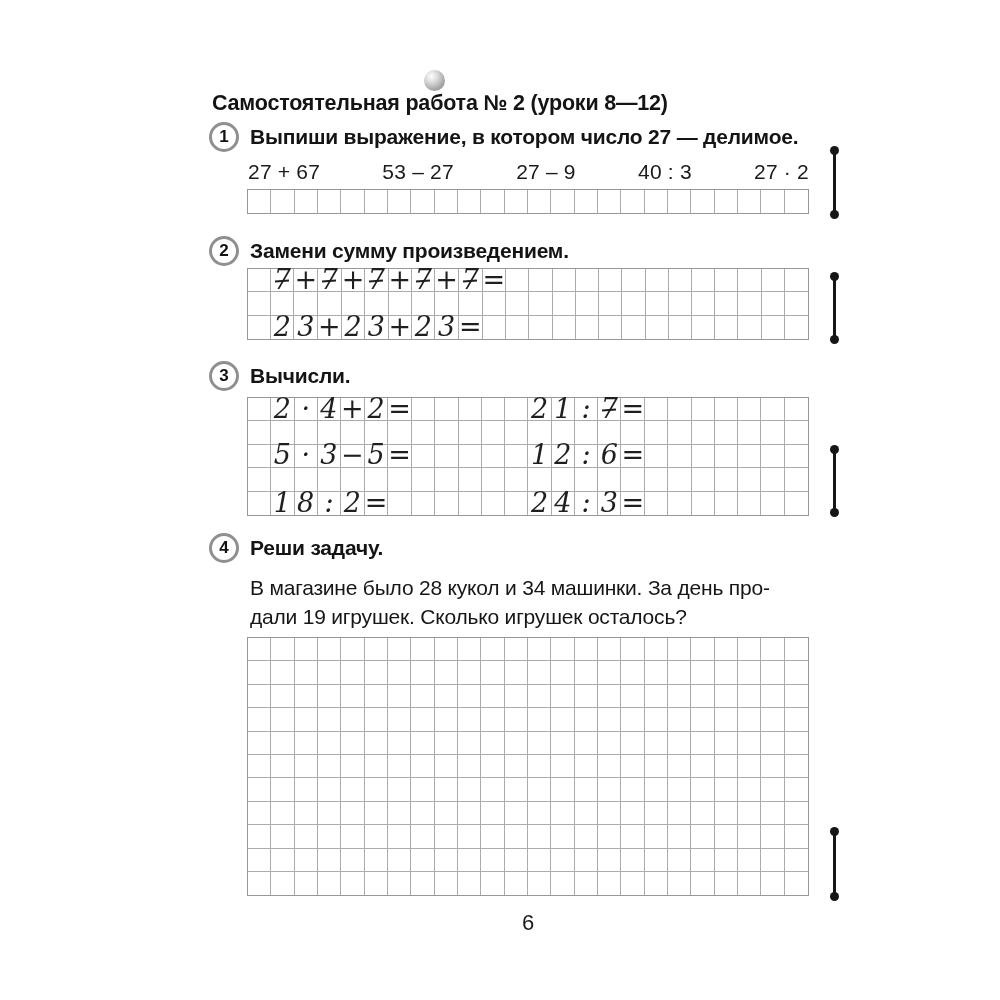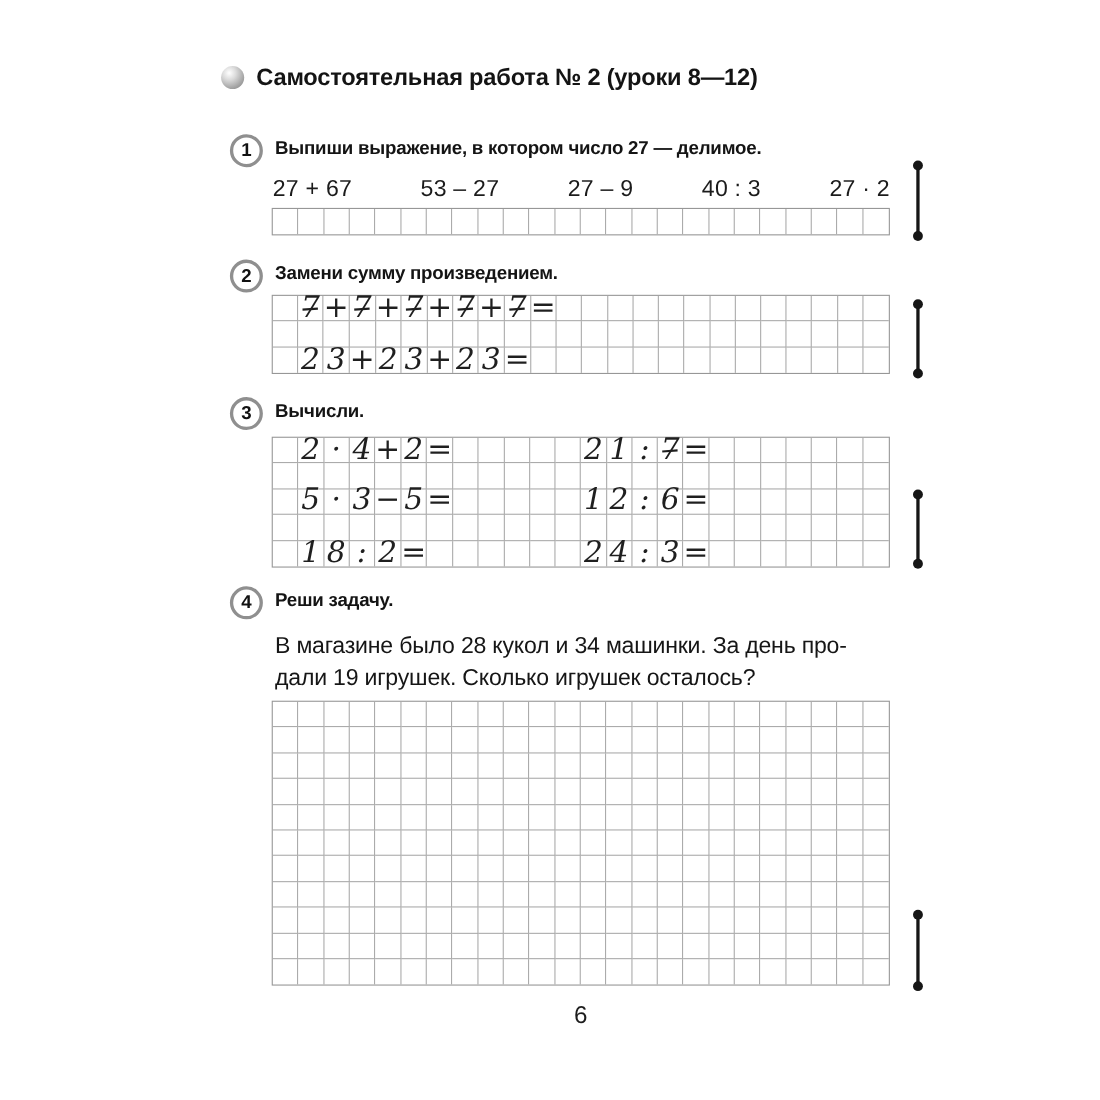--- a/index.html
+++ b/index.html
@@ -2,34 +2,34 @@
 <html><head>
 <meta charset="utf-8">
 <style>
   html,body { margin:0; padding:0; background:#ffffff; }
   .page {
     position:relative; width:1000px; height:1000px; background:#ffffff;
     font-family:"Liberation Sans", sans-serif; color:#141414; overflow:hidden;
   }
 
   
-  .header { position:absolute; left:201px; top:58px; display:flex; align-items:center; }
+  .header { position:absolute; left:201px; top:70px; display:flex; align-items:center;flex-direction:column; }
   .ball {
     width:21px; height:21px; border-radius:50%; flex:0 0 auto;
     background: radial-gradient(circle at 35% 30%, #ffffff 0%, #dcdcdc 30%, #a5a5a5 68%, #7c7c7c 100%);
   }
   .header-title { margin-left:11px; font-size:21.5px; font-weight:bold; letter-spacing:-0.2px; white-space:nowrap; }
 
   
   .task-num {
     position:absolute; left:209px; width:24px; height:24px; border-radius:50%;
     border:3px solid #8f8f8f; background:#fff; display:flex; align-items:center; justify-content:center;
     font-size:17px; font-weight:bold; color:#111;
   }
-  .task-title { position:absolute; left:250px; font-size:17px; font-weight:bold; letter-spacing:-0.2px; white-space:nowrap; }
+  .task-title { position:absolute; left:250px; font-size:21px; font-weight:bold; letter-spacing:-0.2px; white-space:nowrap; }
 
   
   .expr-row {
     position:absolute; left:248px; top:160px; width:561px;
     display:flex; justify-content:space-between;
     font-size:21px; color:#1b1b1b; letter-spacing:0.2px;
   }
 
   
   .grid {

